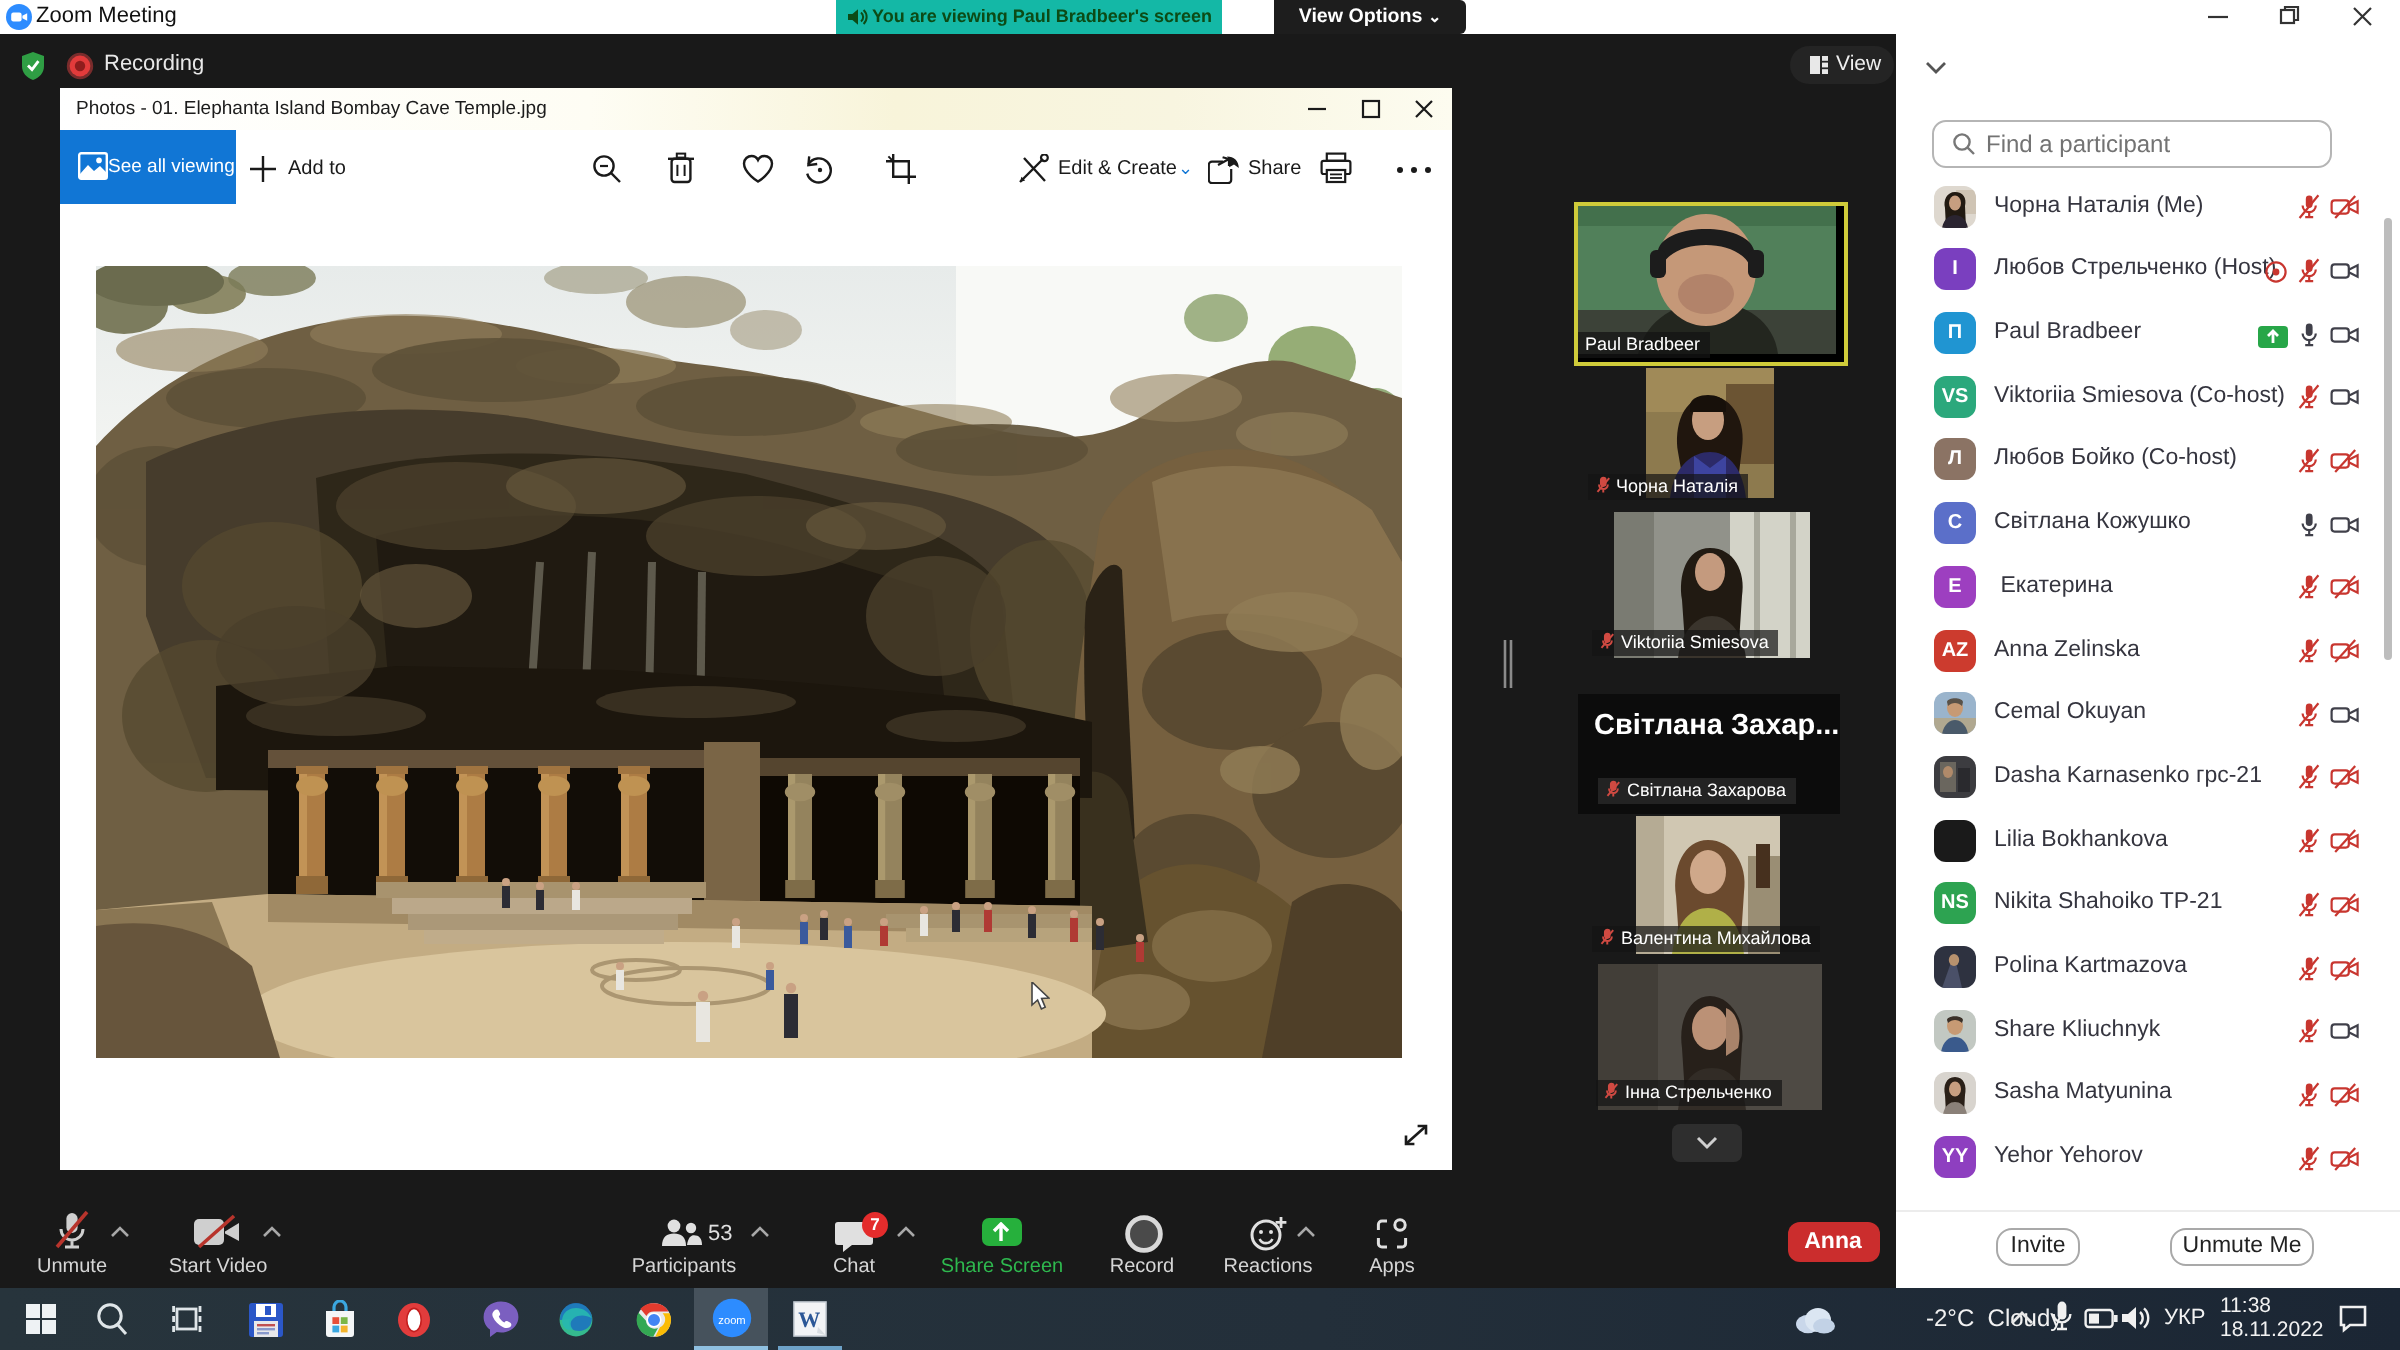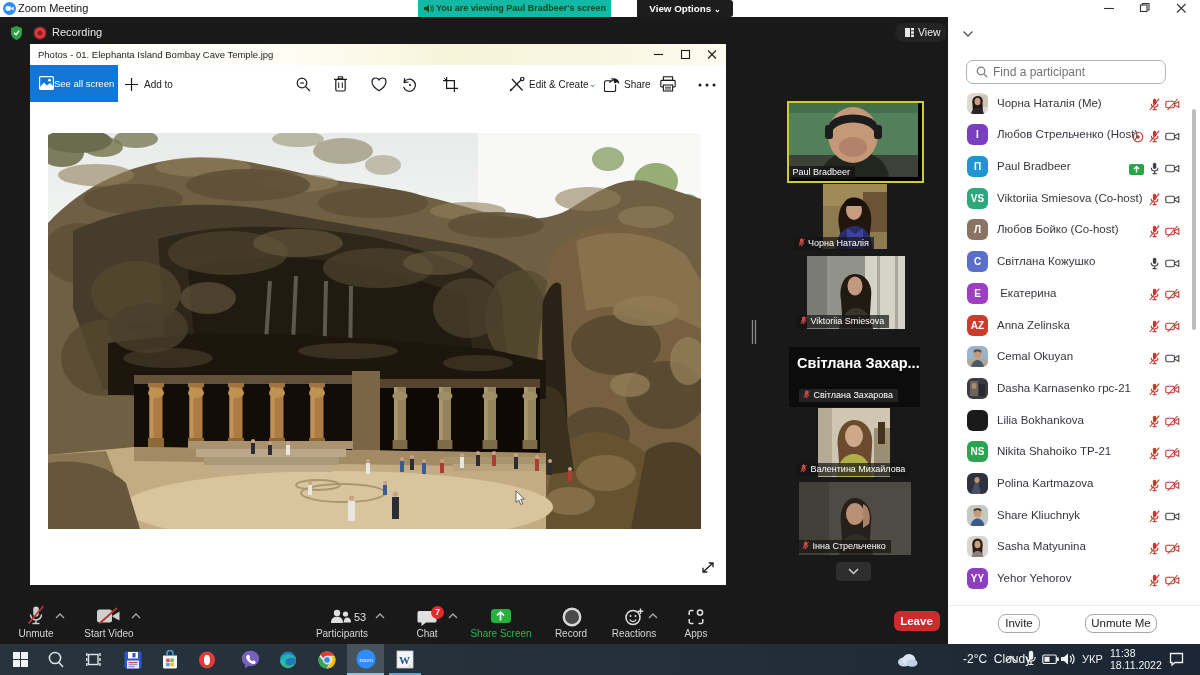--- a/index.html
+++ b/index.html
@@ -97,21 +97,21 @@
         <rect x="35.5" y="6.5" width="8" height="8" fill="none" stroke="#1a1a1a" stroke-width="1.1"></rect>
         <path d="M62 6.5 l8 8 M70 6.5 l-8 8" stroke="#1a1a1a" stroke-width="1.1"></path>
       </svg>
       <div class="abs" id="ptoolbar">
         <div class="abs" id="seeall">
           <svg class="abs" style="left:9px;top:11px" width="15" height="14" viewBox="0 0 15 14">
             <rect x="0.6" y="0.6" width="13.8" height="12.8" rx="1" fill="none" stroke="#fff" stroke-width="1.2"></rect>
             <path d="M1 11 L5 6.5 L8 9.5 L11 7 L14 10 V13 H1 Z" fill="#fff"></path>
             <circle cx="10.5" cy="4.2" r="1.4" fill="#fff"></circle>
           </svg>
-          <span class="abs" style="left:24px;top:13px">See all screen</span>
+          <span class="abs" style="left:24px;top:13px">See all viewing</span>
         </div>
         <svg class="abs" style="left:95px;top:13px" width="13" height="13" viewBox="0 0 13 13">
           <path d="M6.5 0 V13 M0 6.5 H13" stroke="#1a1a1a" stroke-width="1.2"></path>
         </svg>
         <span class="abs" style="left:114px;top:14px;font-size:10px;color:#1a1a1a">Add to</span>
         <svg class="abs" style="left:266px;top:12px" width="15" height="15" viewBox="0 0 15 15">
           <circle cx="6" cy="6" r="4.8" fill="none" stroke="#1a1a1a" stroke-width="1.2"></circle>
           <line x1="9.6" y1="9.6" x2="14" y2="14" stroke="#1a1a1a" stroke-width="1.2"></line>
           <line x1="4" y1="6" x2="8" y2="6" stroke="#1a1a1a" stroke-width="1.1"></line>
         </svg>
@@ -554,21 +554,21 @@
     </svg>
     <svg class="abs" style="left:648px;top:596px" width="10" height="6" viewBox="0 0 10 6">
         <path d="M1 5 L5 1 L9 5" stroke="#a8a8a8" stroke-width="1.3" fill="none"></path>
       </svg>
     <div class="tbl" style="left:607px;top:611px;width:54px">Reactions</div>
     <svg class="abs" style="left:688px;top:591.5px" width="16" height="16" viewBox="0 0 16 16">
       <path d="M5.5 1.5 H3 a1.8 1.8 0 0 0 -1.8 1.8 V6 M1.2 10 v2.7 A1.8 1.8 0 0 0 3 14.5 H5.5 M10.5 14.5 H13 a1.8 1.8 0 0 0 1.8 -1.8 V10" fill="none" stroke="#e0e0e0" stroke-width="1.5"></path>
       <circle cx="12" cy="3.5" r="2.6" fill="none" stroke="#e0e0e0" stroke-width="1.5"></circle>
     </svg>
     <div class="tbl" style="left:672px;top:611px;width:48px">Apps</div>
-    <div class="abs" style="left:893.5px;top:594px;width:46px;height:20px;background:#cb2d2d;border-radius:6px;color:#fff;font-weight:bold;font-size:11.5px;text-align:center;line-height:20px">Leave</div>
+    <div class="abs" style="left:893.5px;top:594px;width:46px;height:20px;background:#cb2d2d;border-radius:6px;color:#fff;font-weight:bold;font-size:11.5px;text-align:center;line-height:20px">Anna</div>
   </div>
   <div class="abs" id="panel">
     <svg class="abs" style="left:14px;top:13px" width="12" height="8" viewBox="0 0 12 8">
         <path d="M1.5 1.5 L6 6 L10.5 1.5" stroke="#555" stroke-width="1.4" fill="none"></path>
       </svg>
     <div class="abs" id="psearch">
       <svg class="abs" style="left:9px;top:5px" width="12" height="12" viewBox="0 0 12 12">
           <circle cx="5" cy="5" r="3.8" fill="none" stroke="#777" stroke-width="1.2"></circle>
           <line x1="7.8" y1="7.8" x2="11" y2="11" stroke="#777" stroke-width="1.2"></line>
         </svg>

